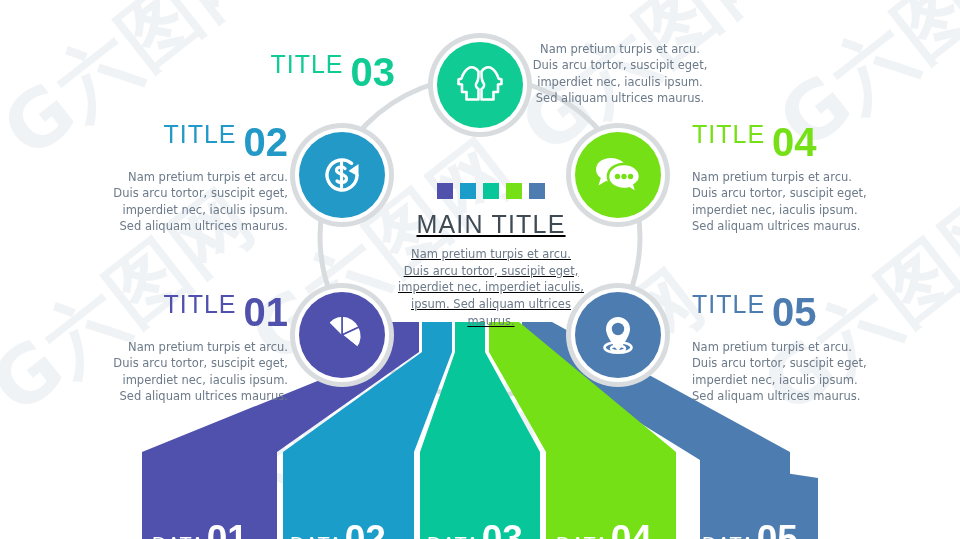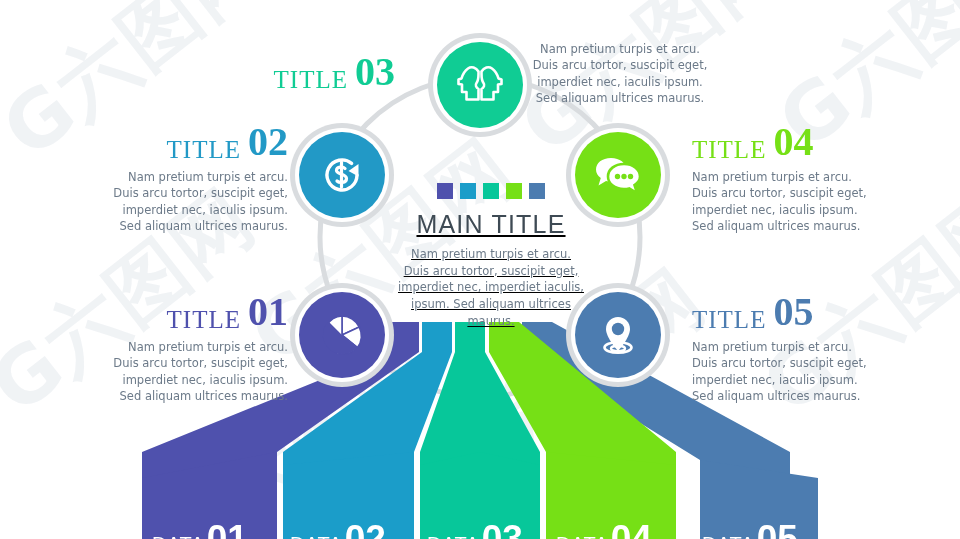--- a/index.html
+++ b/index.html
@@ -24,21 +24,21 @@
   .node{position:absolute;border-radius:50%;background:#fff;
         display:flex;align-items:center;justify-content:center;
         box-sizing:border-box;}
   .node .disc{border-radius:50%;display:flex;align-items:center;
         justify-content:center;box-sizing:border-box;}
   .node svg{display:block;}
 
   
   .blk{position:absolute;}
   .blk .hd{white-space:nowrap;font-weight:300;letter-spacing:.5px;
-           line-height:1;display:flex;align-items:flex-end;font-family:Liberation Serif, serif;}
+           line-height:1;display:flex;align-items:flex-start;}
   .blk .hd .w{font-size:25px;font-weight:400;letter-spacing:1px;}
   .blk .hd .n{font-size:40px;font-weight:700;letter-spacing:0;margin-left:7px;}
   .blk .bd{font-size:11.5px;line-height:1.42;color:#6c7a89;margin-top:7px;
            font-family:"DejaVu Sans",sans-serif;}
   .ralign{text-align:right;}
   .ralign .hd{justify-content:flex-end;}
   .lalign{text-align:left;}
   .calign{text-align:center;}
 
   

